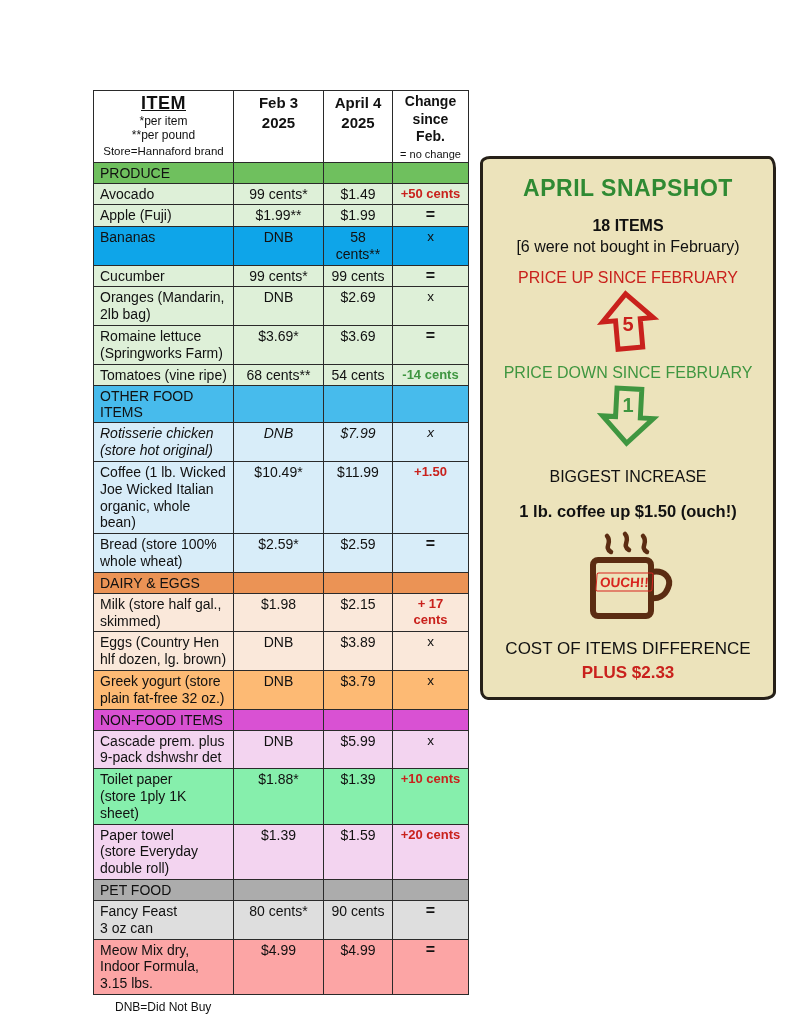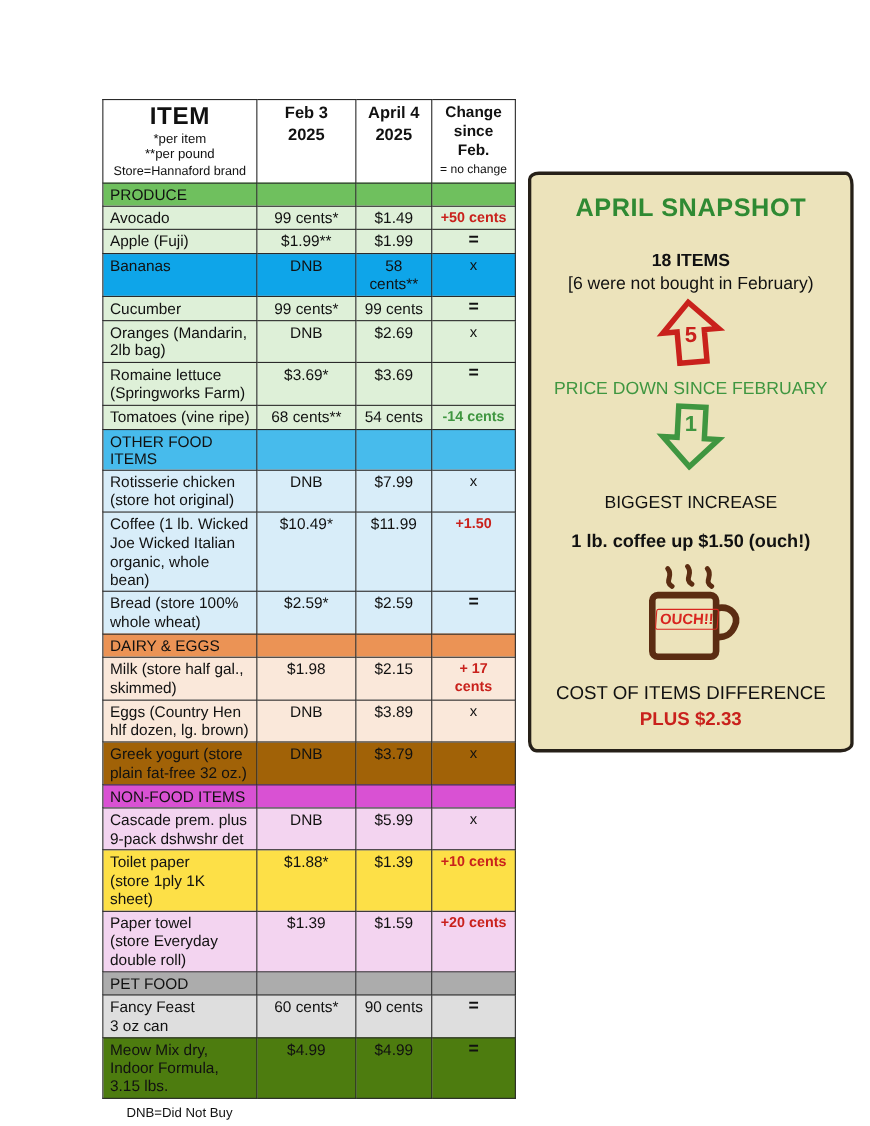--- a/index.html
+++ b/index.html
@@ -8,21 +8,21 @@
     font-family:"Liberation Sans",sans-serif;color:#111;
   }
   
   .table-wrap{position:absolute;left:93px;top:90px;width:375px;}
   table.price-table{border-collapse:collapse;width:375px;table-layout:fixed;}
   .price-table th,.price-table td{
     border:1.6px solid var(--table-border);
     padding:2px 6px;vertical-align:top;box-sizing:border-box;
   }
   thead th{vertical-align:middle;text-align:center;background:#fff;padding:4px 2px;height:66px;}
-  .item-title{font-size:22px;font-weight:800;letter-spacing:.5px;}
+  .item-title{font-size:18px;font-weight:800;letter-spacing:.5px;text-decoration:underline;}
   .item-sub{font-size:12px;font-weight:400;line-height:1.2;}
   .item-sub.small{font-size:11.5px;margin-top:2px;}
   .th-col{font-weight:700;font-size:15px;line-height:1.3;white-space:pre-line;}
   .change-title{font-weight:700;font-size:14px;line-height:1.25;white-space:pre-line;}
   .change-sub{font-size:11px;font-weight:400;margin-top:2px;}
   .td-section{font-size:14px;font-weight:400;padding:2.5px 6px;}
   .td-item{text-align:left;font-size:14px;line-height:1.2;white-space:pre-line;}
   .td-num{text-align:center;font-size:14px;line-height:1.2;white-space:pre-line;}
   .td-change{text-align:center;font-size:13px;font-weight:700;line-height:1.25;}
   .chg-up{color:var(--red);}
@@ -32,21 +32,21 @@
   .footnote{margin:5px 0 0 22px;font-size:12px;color:#111;}
   
   .snapshot{
     position:absolute;left:480px;top:156px;width:296px;min-height:528px;
     box-sizing:border-box;background:var(--tan);
     border:3px solid #262018;border-radius:10px 7px 12px 8px / 7px 12px 8px 10px;
     display:flex;flex-direction:column;align-items:center;text-align:center;
     padding:12px 8px 14px;
   }
   .snap-title{color:var(--green-dark);font-size:23px;font-weight:800;letter-spacing:.5px;margin-top:4px;}
-  .snap-items{font-size:16px;font-weight:800;margin-top:27px;}
+  .snap-items{font-size:16px;font-weight:800;margin-top:15px;}
   .snap-note{font-size:16px;margin-top:3px;}
   .snap-up-label{color:var(--red);font-size:16px;margin-top:13px;}
   .snap-down-label{color:var(--green);font-size:16px;margin-top:12px;}
   .arrow-wrap{position:relative;width:78px;height:62px;margin-top:3px;}
   .arrow-wrap svg{width:100%;height:100%;}
   .arrow-up{color:var(--red);}
   .arrow-down{color:var(--green);}
   .arrow-num{position:absolute;left:50%;font-weight:800;font-size:20px;transform:translate(-50%,-50%);}
   .arrow-num.up{top:55%;color:var(--red);}
   .arrow-num.down{top:32%;color:var(--green);}
@@ -144,21 +144,21 @@
           <td class="td-num">68 cents**</td>
           <td class="td-num">54 cents</td>
           <td class="td-change chg-down">-14 cents</td>
         </tr>
         <tr style="background: rgb(71, 187, 236);">
           <td class="td-section">OTHER FOOD ITEMS</td>
           <td class=""></td>
           <td class=""></td>
           <td class=""></td>
         </tr>
-        <tr style="background: rgb(216, 237, 249);">
+        <tr style="background: rgb(216, 237, 249); font-style: italic;">
           <td class="td-item">Rotisserie chicken
 (store hot original)</td>
           <td class="td-num">DNB</td>
           <td class="td-num">$7.99</td>
           <td class="td-change chg-x">x</td>
         </tr>
         <tr style="background: rgb(216, 237, 249);">
           <td class="td-item">Coffee (1 lb. Wicked
 Joe Wicked Italian
 organic, whole
@@ -187,41 +187,41 @@
           <td class="td-num">$2.15</td>
           <td class="td-change chg-up">+ 17 cents</td>
         </tr>
         <tr style="background: rgb(250, 232, 218);">
           <td class="td-item">Eggs (Country Hen
 hlf dozen, lg. brown)</td>
           <td class="td-num">DNB</td>
           <td class="td-num">$3.89</td>
           <td class="td-change chg-x">x</td>
         </tr>
-        <tr style="background: #a16207;">
+        <tr style="background: #fdba74;">
           <td class="td-item">Greek yogurt (store
 plain fat-free 32 oz.)</td>
           <td class="td-num">DNB</td>
           <td class="td-num">$3.79</td>
           <td class="td-change chg-x">x</td>
         </tr>
         <tr style="background: rgb(217, 81, 211);">
           <td class="td-section">NON-FOOD ITEMS</td>
           <td class=""></td>
           <td class=""></td>
           <td class=""></td>
         </tr>
         <tr style="background: rgb(243, 212, 240);">
           <td class="td-item">Cascade prem. plus
 9-pack dshwshr det</td>
           <td class="td-num">DNB</td>
           <td class="td-num">$5.99</td>
           <td class="td-change chg-x">x</td>
         </tr>
-        <tr style="background: #fde047;">
+        <tr style="background: #86efac;">
           <td class="td-item">Toilet paper
 (store 1ply 1K sheet)</td>
           <td class="td-num">$1.88*</td>
           <td class="td-num">$1.39</td>
           <td class="td-change chg-up">+10 cents</td>
         </tr>
         <tr style="background: rgb(243, 212, 240);">
           <td class="td-item">Paper towel
 (store Everyday
 double roll)</td>
@@ -231,41 +231,42 @@
         </tr>
         <tr style="background: rgb(172, 172, 172);">
           <td class="td-section">PET FOOD</td>
           <td class=""></td>
           <td class=""></td>
           <td class=""></td>
         </tr>
         <tr style="background: rgb(222, 222, 222);">
           <td class="td-item">Fancy Feast
 3 oz can</td>
-          <td class="td-num">60 cents*</td>
+          <td class="td-num">80 cents*</td>
           <td class="td-num">90 cents</td>
           <td class="td-change chg-equal">=</td>
         </tr>
-        <tr style="background: #4d7c0f;">
+        <tr style="background: #fca5a5;">
           <td class="td-item">Meow Mix dry,
 Indoor Formula,
 3.15 lbs.</td>
           <td class="td-num">$4.99</td>
           <td class="td-num">$4.99</td>
           <td class="td-change chg-equal">=</td>
         </tr>
       </tbody>
   </table>
   <div class="footnote">DNB=Did Not Buy</div>
 </div>
 
 <div class="snapshot">
   <div class="snap-title">APRIL SNAPSHOT</div>
   <div class="snap-items">18 ITEMS</div>
   <div class="snap-note">[6 were not bought in February)</div>
+  <div class="snap-up-label">PRICE UP SINCE FEBRUARY</div>
   <div class="arrow-wrap arrow-up">
     <svg viewBox="0 0 100 100" aria-hidden="true">
       <path d="M50 6 L91 48 L70 48 L70 94 L30 94 L30 48 L9 48 Z" fill="none" stroke="currentColor" stroke-width="8" stroke-miterlimit="4" transform="rotate(-5 50 50)"></path>
     </svg>
     <span class="arrow-num up">5</span>
   </div>
   <div class="snap-down-label">PRICE DOWN SINCE FEBRUARY</div>
   <div class="arrow-wrap arrow-down">
     <svg viewBox="0 0 100 100" aria-hidden="true">
       <path d="M50 94 L91 52 L70 52 L70 6 L30 6 L30 52 L9 52 Z" fill="none" stroke="currentColor" stroke-width="8" stroke-miterlimit="4" transform="rotate(3 50 50)"></path>

